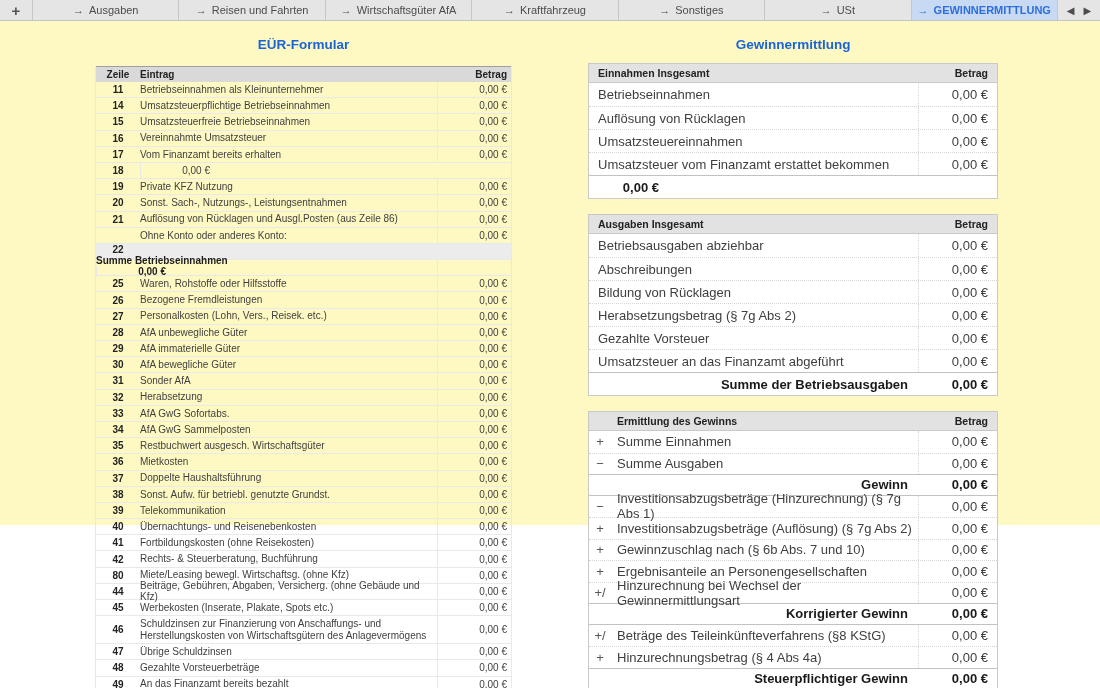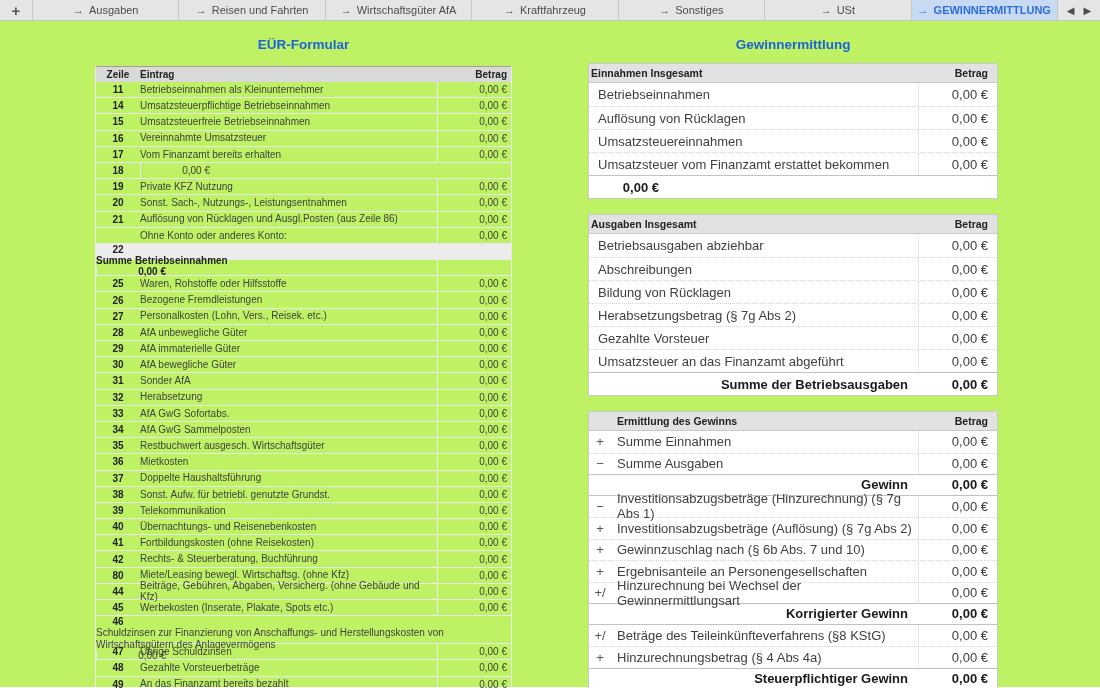--- a/index.html
+++ b/index.html
@@ -15,51 +15,51 @@
   .tabs { flex: 1; display: flex; min-width: 0; }
   .tab { flex: 1; display: flex; align-items: center; justify-content: center;
     gap: 5px; font-size: 11px; color: #4c4c4c; border-right: 1px solid #c6c6c6;
     white-space: nowrap; overflow: hidden; cursor: default; }
   .tab .arrow { font-size: 11px; }
   .tab.active { background: #c7d9f3; color: #2e6edb; font-weight: bold; }
   .tab-nav { width: 42px; display: flex; align-items: center; justify-content: space-evenly;
     color: #4c4c4c; font-size: 10px; }
 
   
-  .content { position: relative; width: 1100px; height: 666px; background: #bef264; }
+  .content { position: relative; width: 1100px; height: 504px; background: #fef9c3; }
 
   .panel-title { text-align: center; color: #1b64d8; font-weight: bold;
     font-size: 13.5px; height: 18px; line-height: 18px; }
 
   
   .left-panel { position: absolute; left: 95px; top: 15px; width: 417px; }
   .ltable { margin-top: 12px; border-left: 1px solid #e9e9e9; border-right: 1px solid #e9e9e9; }
   .lheader { display: flex; background: #d9d9d9; border-top: 1px solid #9f9f9f;
     height: 16px; align-items: center; font-weight: bold; font-size: 10px; color: #222; }
   .col-zeile { width: 44px; text-align: center; flex: none; }
   .col-eintrag { flex: 1; min-width: 0; padding-right: 4px; }
   .col-betrag { width: 74px; text-align: right; padding-right: 4px; flex: none; }
   .lrow { display: flex; height: 16.2px; border-bottom: 1px solid #e9e9e9;
     font-size: 10px; color: #3f3f3f; align-items: stretch; }
   .lrow .col-zeile { font-weight: bold; color: #222; display: flex;
     align-items: center; justify-content: center; }
   .lrow .col-eintrag { display: flex; align-items: center; line-height: 11.5px; }
   .lrow .col-betrag { border-left: 1px solid #e9e9e9; display: flex;
     align-items: center; justify-content: flex-end; }
   .lrow.summary { background: #ececec; font-weight: bold; color: #1d1d1d; flex-direction: column; }
-  .lrow.tall { height: 28px; flex-direction: column; }
+  .lrow.tall { height: 28px; }
 
   
   .right-panel { position: absolute; left: 588px; top: 15px; width: 410px; }
   .rtables { margin-top: 9px; }
   .rtable { border: 1px solid #c9c9c9; margin-bottom: 15px; background: #fff; }
   .rtable.compact { margin-bottom: 0; }
   .rheader { display: flex; align-items: center; background: #e2e2e2; height: 19px;
     font-weight: bold; font-size: 10.5px; color: #222; border-bottom: 1px solid #c9c9c9; }
-  .rheader .rlabel { flex: 1; padding-left: 2px; }
+  .rheader .rlabel { flex: 1; padding-left: 9px; }
   .rtable.has-sign .rheader .rlabel { padding-left: 28px; }
   .rheader .rvalue { width: 79px; text-align: right; padding-right: 9px; flex: none; }
   .rrow { display: flex; height: 23px; align-items: stretch; font-size: 13px;
     color: #3f3f3f; }
   .rtable.compact .rrow { height: 21.5px; }
   .rrow + .rrow { border-top: 1px dotted #d6d6d6; }
   .rrow .sign { width: 22px; flex: none; display: flex; align-items: center;
     justify-content: center; color: #555; }
   .rrow .rlabel { flex: 1; min-width: 0; display: flex; align-items: center;
     padding-left: 9px; }

